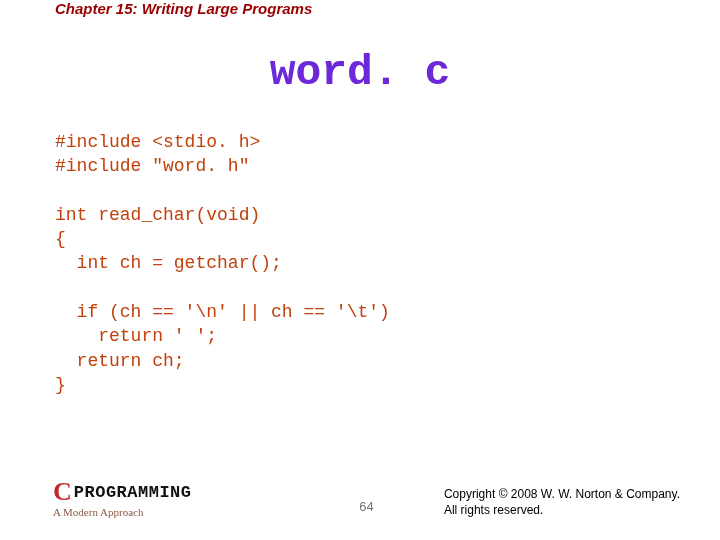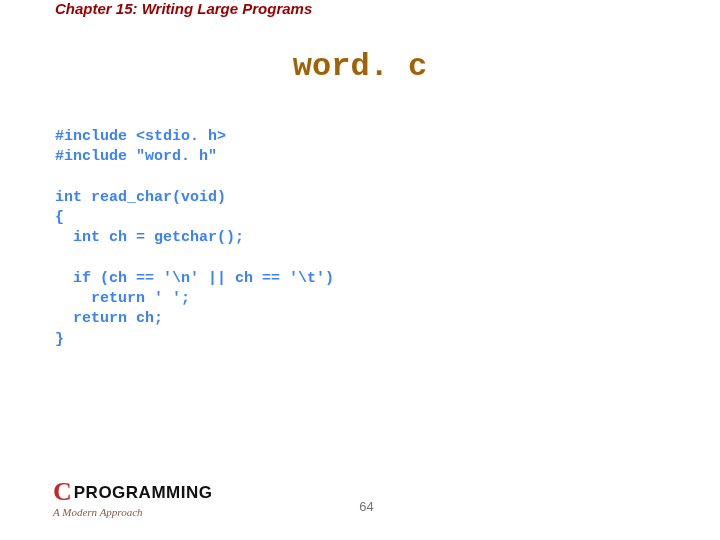--- a/index.html
+++ b/index.html
@@ -21,33 +21,32 @@
     color: #900;
   }
   .slide-title {
     position: absolute;
     top: 48px;
     left: 0;
     width: 720px;
     text-align: center;
     font-family: "Courier New", Courier, monospace;
     font-weight: bold;
-    font-size: 32px;
-    color: #a16207;
+    font-size: 43px;
+    color: #6d28d9;
   }
   .code-block {
     position: absolute;
     top: 112px;
     left: 55px;
     font-family: "Courier New", Courier, monospace;
-    font-size: 15px;
+    font-size: 18px;
     line-height: 1.35;
     white-space: pre;
-    color: #3b82f6;
-    font-weight: bold;
+    color: #c2410c;
   }
   .footer {
     position: absolute;
     bottom: 22px;
     left: 53px;
     right: 40px;
     display: flex;
     align-items: flex-end;
     justify-content: space-between;
   }
@@ -62,30 +61,29 @@
     gap: 2px;
   }
   .logo-c {
     font-family: Georgia, 'Times New Roman', serif;
     font-weight: bold;
     font-size: 26px;
     color: #c1272d;
     line-height: 1;
   }
   .logo-prog {
-    font-family: Liberation Sans, sans-serif;
+    font-family: Liberation Mono, monospace;
     font-weight: 900;
     font-size: 17px;
     letter-spacing: 0.5px;
     color: #111;
     line-height: 1;
   }
   .logo-sub {
     font-family: Georgia, 'Times New Roman', serif;
-    font-style: italic;
     font-size: 11px;
     color: #8a5a44;
     margin-top: 1px;
   }
   .page-num {
     font-size: 13px;
     color: #737373;
     position: absolute;
     left: 50%;
     transform: translateX(-50%);
@@ -120,13 +118,17 @@
 
 <div class="footer">
   <div class="logo">
     <div class="logo-top">
       <span class="logo-c">C</span>
       <span class="logo-prog">PROGRAMMING</span>
     </div>
     <div class="logo-sub">A Modern Approach</div>
   </div>
   <div class="page-num">64</div>
+  <div class="copyright">
+    <div>Copyright © 2008 W. W. Norton &amp; Company.</div>
+    <div>All rights reserved.</div>
+  </div>
 </div>
 
 </body></html>

